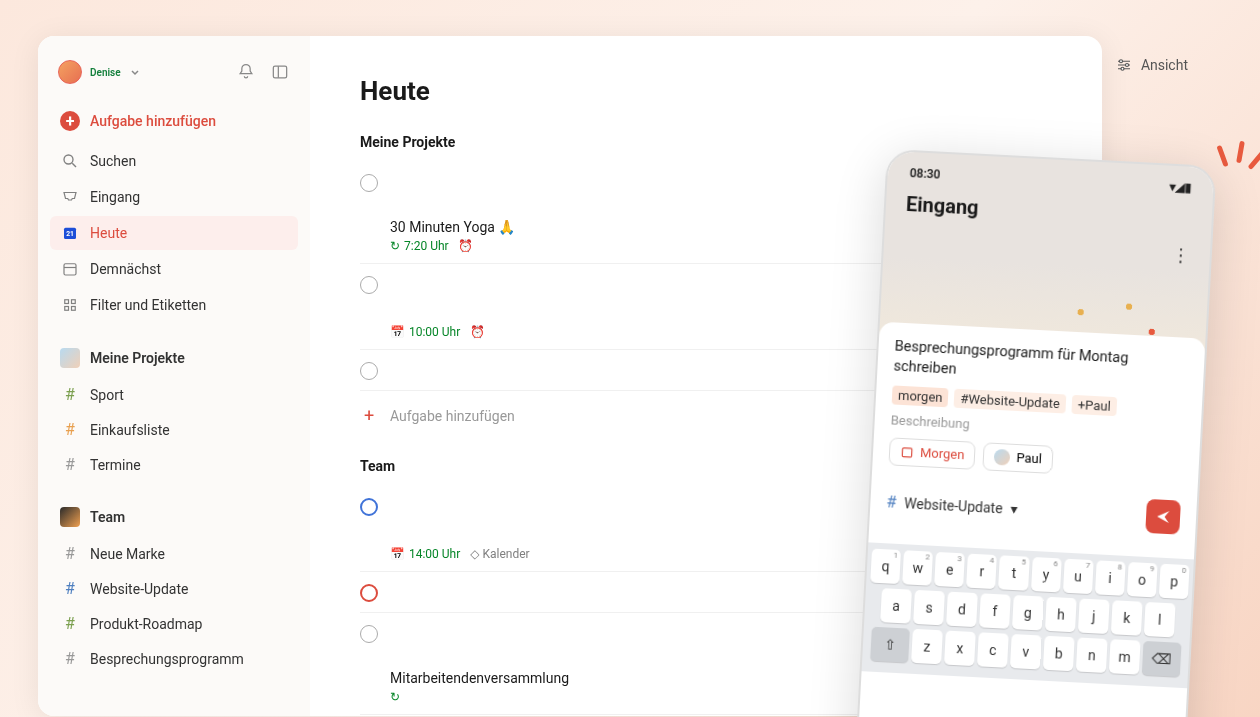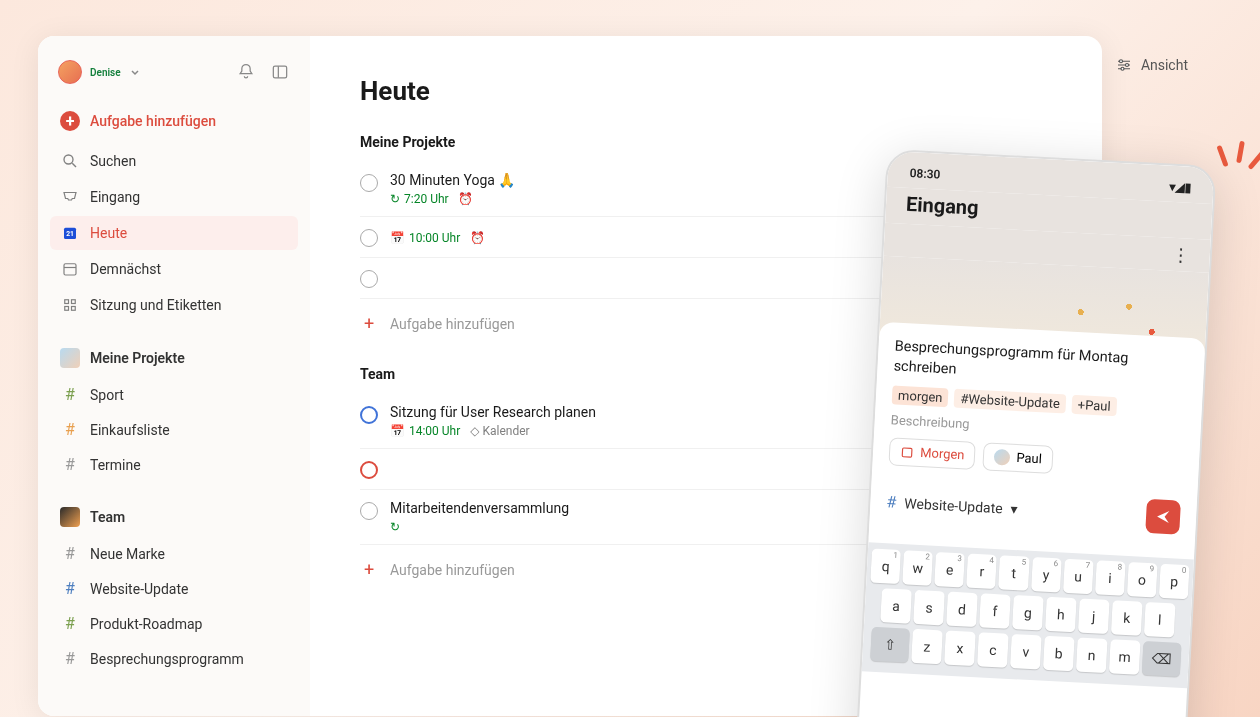--- a/index.html
+++ b/index.html
@@ -32,21 +32,21 @@
 .hash.blue { color: #5080c0; }
 
 .main { flex: 1; padding: 40px 50px; overflow-y: auto; }
 .page-title { font-size: 26px; font-weight: 700; color: #1a1a1a; margin-bottom: 28px; }
 .group-title { font-size: 14px; font-weight: 700; color: #1a1a1a; margin-bottom: 12px; }
 
 .task { display: flex; gap: 12px; padding: 10px 0; border-bottom: 1px solid #f0f0f0; align-items: flex-start; }
 .task-check { width: 18px; height: 18px; border: 1.5px solid #aaa; border-radius: 50%; flex-shrink: 0; margin-top: 2px; cursor: pointer; }
 .task-check.blue { border-color: #4073d8; border-width: 2px; }
 .task-check.red { border-color: #dc4c3e; border-width: 2px; }
-.task-body { flex: 1; }
+.task-body { flex: 1; margin-top: 47px; }
 .task-title { font-size: 14px; color: #1a1a1a; display: flex; align-items: center; gap: 4px; }
 .task-meta { display: flex; align-items: center; gap: 10px; margin-top: 4px; font-size: 12px; color: #808080; }
 .meta-green { color: #058527; display: flex; align-items: center; gap: 4px; }
 .alarm-icon { color: #999; }
 
 .add-task-row { display: flex; align-items: center; gap: 12px; padding: 14px 0 24px 0; color: #999; font-size: 14px; cursor: pointer; }
 .add-task-row .plus { color: #dc4c3e; font-size: 18px; width: 18px; text-align: center; }
 
 .group { margin-bottom: 8px; }
 
@@ -150,21 +150,21 @@
     </div>
     <div class="nav-item">
       <span class="nav-icon">
           <svg width="18" height="18" viewBox="0 0 24 24">
             <rect x="5" y="5" width="5" height="5" stroke="currentColor" stroke-width="1.6" fill="none"></rect>
             <rect x="14" y="5" width="5" height="5" stroke="currentColor" stroke-width="1.6" fill="none"></rect>
             <rect x="5" y="14" width="5" height="5" stroke="currentColor" stroke-width="1.6" fill="none"></rect>
             <rect x="14" y="14" width="5" height="5" stroke="currentColor" stroke-width="1.6" fill="none"></rect>
           </svg>
         </span>
-      <span>Sitzung und Etiketten</span>
+      <span>Filter und Etiketten</span>
     </div>
 
     <div class="section-header">
       <div class="section-avatar"></div>
       <span>Meine Projekte</span>
     </div>
     <div class="nav-item">
         <span class="hash green">#</span>
         <span>Sport</span>
       </div>
@@ -235,21 +235,20 @@
         <span>Aufgabe hinzufügen</span>
       </div>
     </div>
 
     <div class="group">
       <div class="group-title">Team</div>
 
       <div class="task">
         <div class="task-check blue"></div>
         <div class="task-body">
-          <div class="task-title">Sitzung für User Research planen</div>
           <div class="task-meta">
             <span class="meta-green">📅 <span>14:00 Uhr</span></span>
             <span>◇ <span>Kalender</span></span>
           </div>
         </div>
       </div>
 
       <div class="task">
         <div class="task-check red"></div>
       </div>

